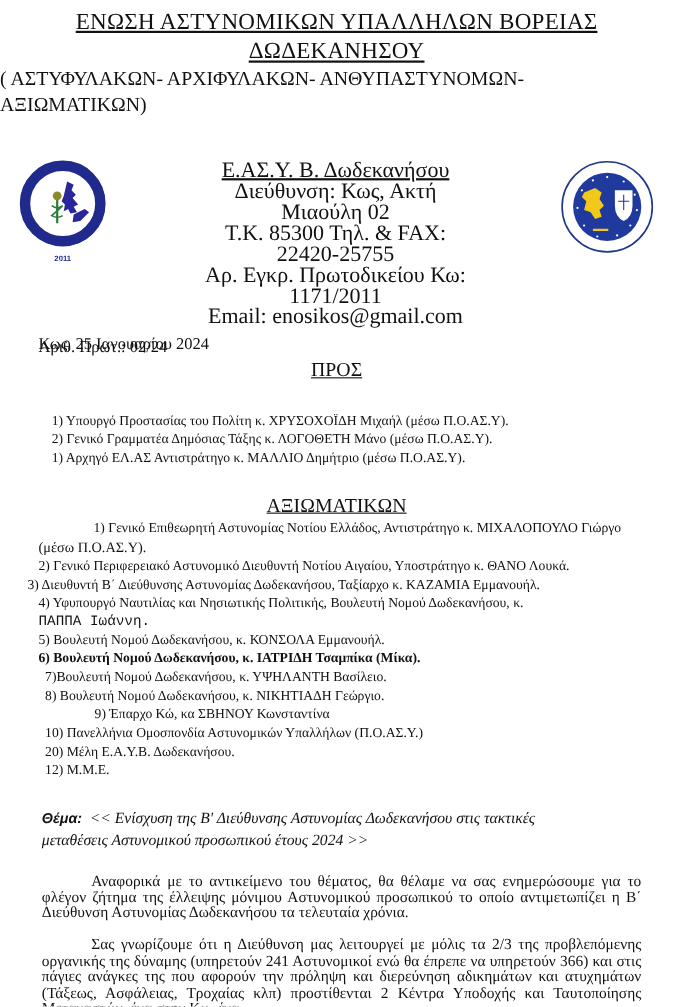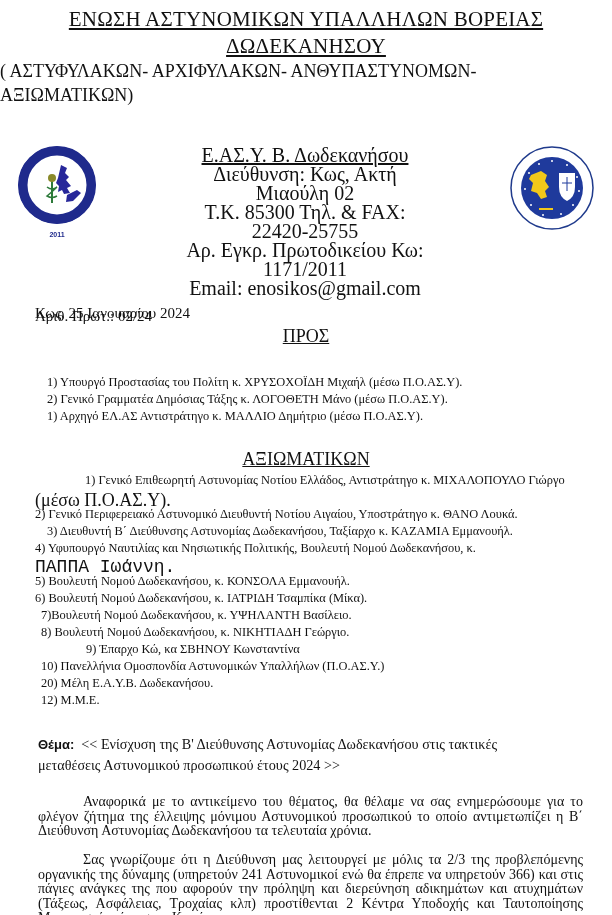--- a/index.html
+++ b/index.html
@@ -6,22 +6,22 @@
   body { width: 612px; height: 915px; overflow: hidden; position: relative; color: #111; font-family: "Liberation Serif", serif; }
   .page { position: absolute; left: 0; top: 0; width: 612px; height: 787px; }
   .hdr-title { position: absolute; left: 0; width: 612px; text-align: center; font-size: 21px; text-decoration: underline; letter-spacing: 0.2px; }
   .hdr-sub { position: absolute; left: 0; width: 612px; text-align: left; font-size: 18px; }
   .logo { position: absolute; }
   .contact { position: absolute; left: 180px; width: 250px; text-align: center; font-size: 20px; line-height: 19px; }
   .contact .u { text-decoration: underline; }
   .meta { position: absolute; left: 35px; font-size: 15px; line-height: 19px; }
   .section-title { position: absolute; left: 0; width: 612px; text-align: center; font-size: 18px; text-decoration: underline; }
   .item { position: absolute; left: 47px; font-size: 12.4px; white-space: nowrap; }
-  .item-cont { position: absolute; left: 35px; font-size: 18px; white-space: nowrap; }
-  .subject { position: absolute; left: 38px; font-size: 14.2px; line-height: 20px; width: 560px; }
+  .item-cont { position: absolute; left: 35px; font-size: 13px; white-space: nowrap; }
+  .subject { position: absolute; left: 38px; font-size: 14.2px; line-height: 20px; width: 560px; font-style: italic; }
   .subject .label { font-family: "Liberation Sans", sans-serif; font-weight: bold; font-size: 13px; }
   .para { position: absolute; left: 38px; width: 545px; font-size: 14px; line-height: 14.6px; text-align: justify; text-indent: 45px; }
 </style>
 </head>
 <body>
 
 <div class="page">
 
   <div class="hdr-title" style="top:7px;">ΕΝΩΣΗ ΑΣΤΥΝΟΜΙΚΩΝ ΥΠΑΛΛΗΛΩΝ ΒΟΡΕΙΑΣ</div>
   <div class="hdr-title" style="top:34px;">ΔΩΔΕΚΑΝΗΣΟΥ</div>
@@ -79,25 +79,25 @@
 
   <div class="section-title" style="top:326px;">ΠΡΟΣ</div>
   <div class="item" style="top:375px;">1) Υπουργό Προστασίας του Πολίτη κ. ΧΡΥΣΟΧΟΪΔΗ Μιχαήλ (μέσω Π.Ο.ΑΣ.Υ).</div>
   <div class="item" style="top:392px;">2) Γενικό Γραμματέα Δημόσιας Τάξης κ. ΛΟΓΟΘΕΤΗ Μάνο (μέσω Π.Ο.ΑΣ.Υ).</div>
   <div class="item" style="top:409px;">1) Αρχηγό ΕΛ.ΑΣ Αντιστράτηγο κ. ΜΑΛΛΙΟ Δημήτριο (μέσω Π.Ο.ΑΣ.Υ).</div>
 
   <div class="section-title" style="top:449px;">ΑΞΙΩΜΑΤΙΚΩΝ</div>
   <div class="item" style="left:45px; top:473px;margin-left:40px;">1) Γενικό Επιθεωρητή Αστυνομίας Νοτίου Ελλάδος, Αντιστράτηγο κ. ΜΙΧΑΛΟΠΟΥΛΟ Γιώργο</div>
   <div class="item-cont" style="top:490px;">(μέσω Π.Ο.ΑΣ.Υ).</div>
   <div class="item" style="left:35px; top:507px;">2) Γενικό Περιφερειακό Αστυνομικό Διευθυντή Νοτίου Αιγαίου, Υποστράτηγο κ. ΘΑΝΟ Λουκά.</div>
-  <div class="item" style="left:47px; top:524px;">3) Διευθυντή Β΄ Διεύθυνσης Αστυνομίας Δωδεκανήσου, Ταξίαρχο κ. ΚΑΖΑΜΙΑ Εμμανουήλ.</div>
+  <div class="item" style="left:25px; top:524px;">3) Διευθυντή Β΄ Διεύθυνσης Αστυνομίας Δωδεκανήσου, Ταξίαρχο κ. ΚΑΖΑΜΙΑ Εμμανουήλ.</div>
   <div class="item" style="left:35px; top:541px;">4) Υφυπουργό Ναυτιλίας και Νησιωτικής Πολιτικής, Βουλευτή Νομού Δωδεκανήσου, κ.</div>
   <div class="item-cont" style="top:557px;font-family:Liberation Mono, monospace;">ΠΑΠΠΑ Ιωάννη.</div>
   <div class="item" style="left:35px; top:574px;">5) Βουλευτή Νομού Δωδεκανήσου, κ. ΚΟΝΣΟΛΑ Εμμανουήλ.</div>
-  <div class="item" style="left:35px; top:591px;">6) Βουλευτή Νομού Δωδεκανήσου, κ. ΙΑΤΡΙΔΗ Τσαμπίκα (Μίκα).</div>
+  <div class="item" style="left:35px; top:591px;font-weight:bold;">6) Βουλευτή Νομού Δωδεκανήσου, κ. ΙΑΤΡΙΔΗ Τσαμπίκα (Μίκα).</div>
   <div class="item" style="left:41px; top:608px;">7)Βουλευτή Νομού Δωδεκανήσου, κ. ΥΨΗΛΑΝΤΗ Βασίλειο.</div>
   <div class="item" style="left:41px; top:625px;">8) Βουλευτή Νομού Δωδεκανήσου, κ. ΝΙΚΗΤΙΑΔΗ Γεώργιο.</div>
   <div class="item" style="left:41px; top:642px;margin-left:45px;">9) Έπαρχο Κώ, κα ΣΒΗΝΟΥ Κωνσταντίνα</div>
   <div class="item" style="left:41px; top:659px;">10) Πανελλήνια Ομοσπονδία Αστυνομικών Υπαλλήλων (Π.Ο.ΑΣ.Υ.)</div>
   <div class="item" style="left:41px; top:676px;">20) Μέλη Ε.Α.Υ.Β. Δωδεκανήσου.</div>
   <div class="item" style="left:41px; top:693px;">12) Μ.Μ.Ε.</div>
 
   <div class="subject" style="top:734px;">
     <div><span class="label">Θέμα:</span>&nbsp;&nbsp;<span>&lt;&lt; Ενίσχυση της Β' Διεύθυνσης Αστυνομίας Δωδεκανήσου στις τακτικές</span></div>
     <div>μεταθέσεις Αστυνομικού προσωπικού έτους 2024 &gt;&gt;</div>

